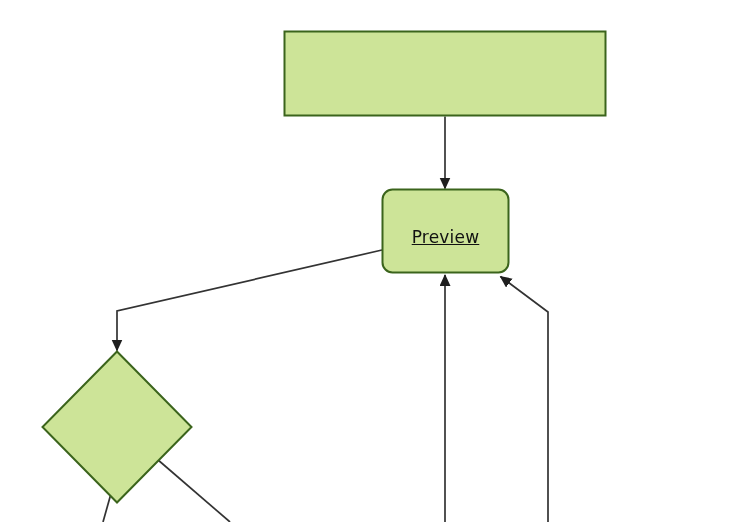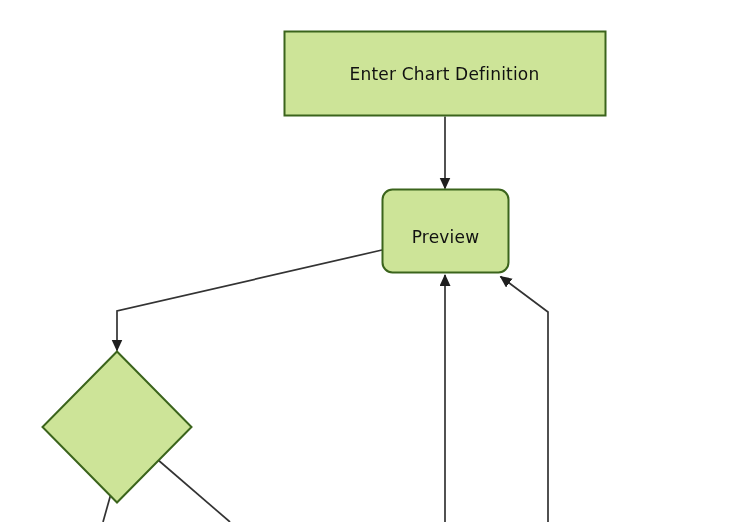--- a/index.html
+++ b/index.html
@@ -29,21 +29,21 @@
     align-items: center;
     justify-content: center;
     text-align: center;
     font-size: 17px;
     color: #111111;
     letter-spacing: 0.2px;
     pointer-events: none;
     white-space: nowrap;
   }
   .label-enter { left: 284px; top: 31px;  width: 321px; height: 85px; }
-  .label-preview { left: 382px; top: 189px; width: 127px; height: 95px; }
+  .label-preview { left: 382px; top: 189px; width: 127px; height: 95px; text-decoration: underline; }
   .label-decide { left: 47px;  top: 397px; width: 140px; height: 60px; }
 
   .edge { stroke: #333333; stroke-width: 1.7; fill: none; }
   .node-shape { fill: #cde498; stroke: #3b641c; stroke-width: 2; }
 </style>
 </head>
 <body>
 
 <div class="canvas">
 
@@ -59,18 +59,17 @@
     <path class="edge" marker-end="url(#arrow)" d="M445,522 L445,275"></path>
     <path class="edge" marker-end="url(#arrow)" d="M548,522 L548,312 L500.5,276.5"></path>
     <path class="edge" d="M112,490 L103,522"></path>
     <path class="edge" d="M150,453 L230,522"></path>
 
     <rect class="node-shape" x="284.5" y="31.5" width="321" height="84"></rect>
     <rect class="node-shape" x="382.5" y="189.5" width="126" height="83" rx="10" ry="10"></rect>
     <polygon class="node-shape" points="117,351.5 191.5,427 117,502.5 42.5,427"></polygon>
   </svg>
 
-  <div class="node-label label-enter">Enter Chart Definition</div>
 
   <div class="node-label label-preview">Preview</div>
 
 
 </div>
 
 </body></html>

